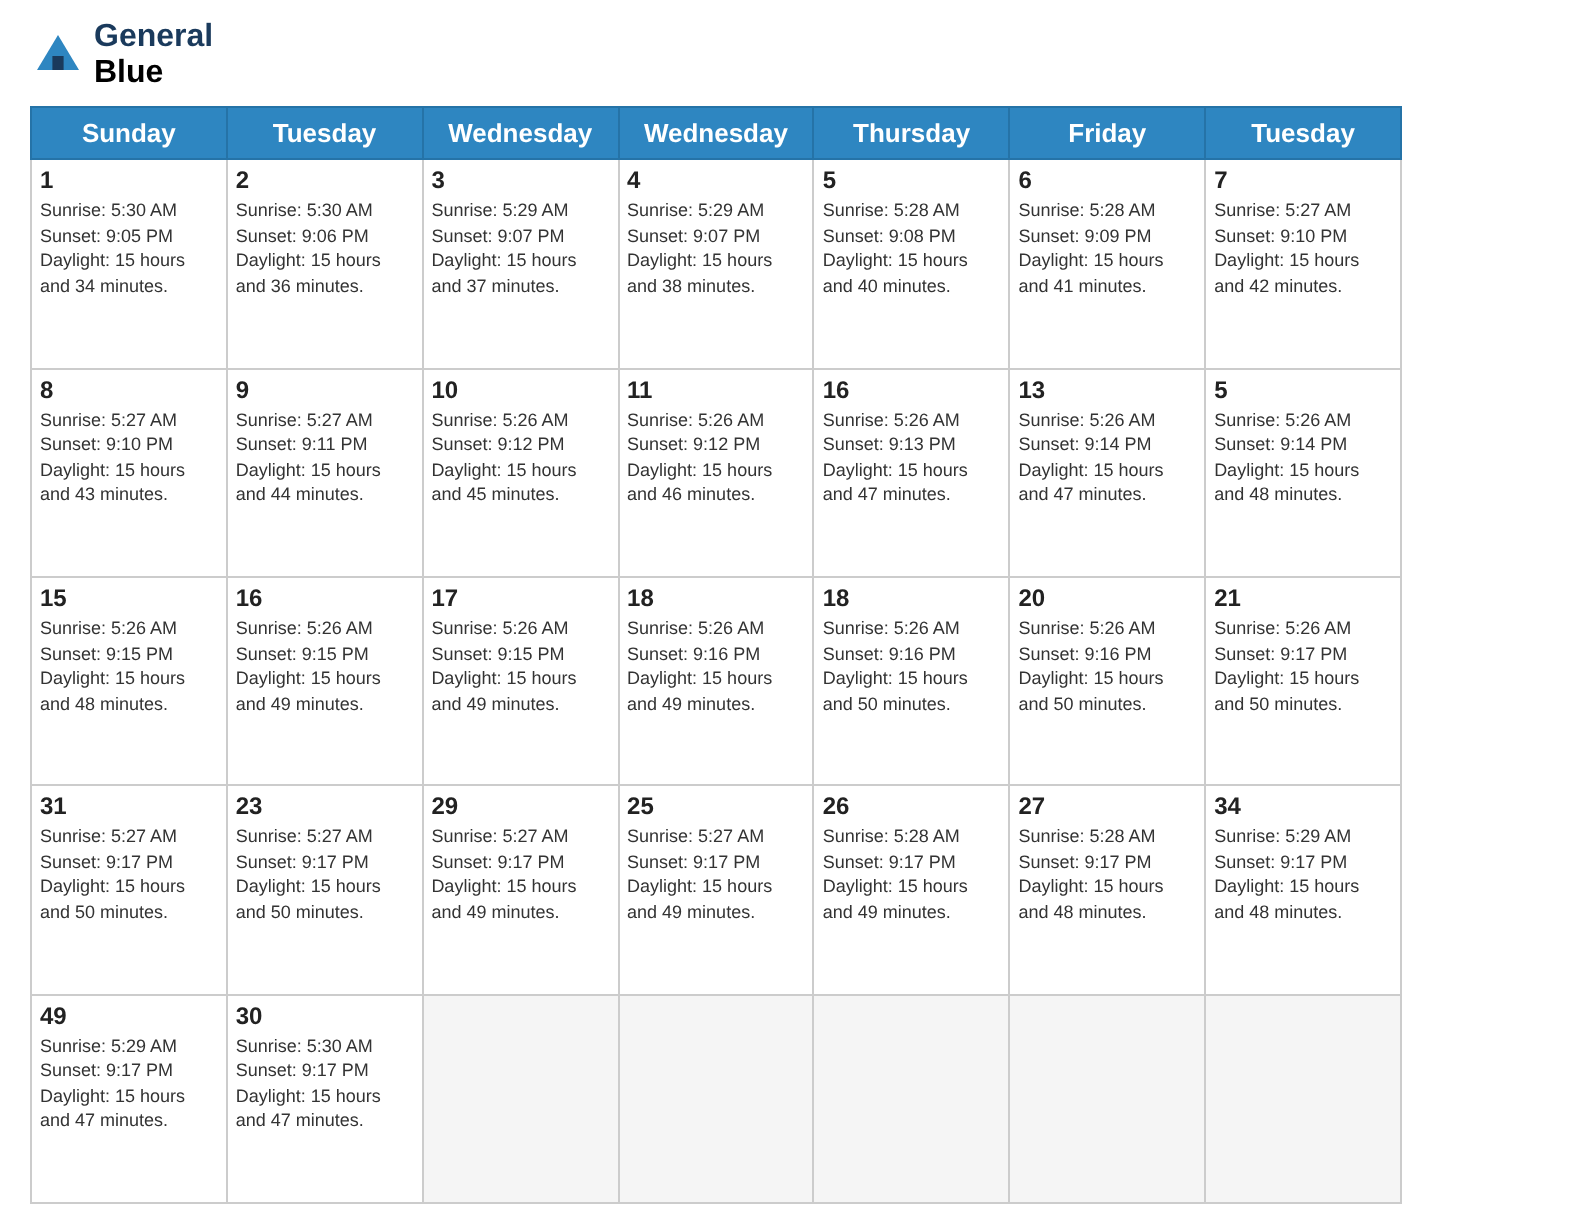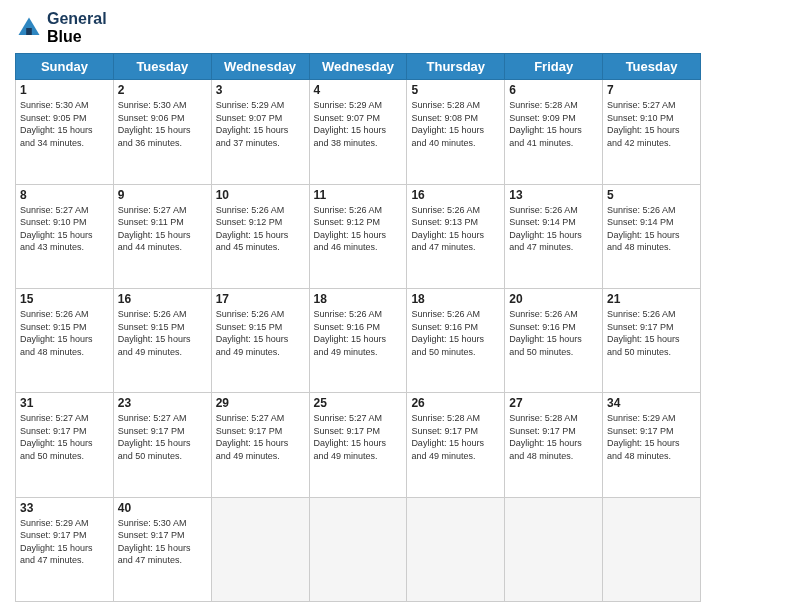--- a/index.html
+++ b/index.html
@@ -325,28 +325,28 @@
           <td>
             <span class="day-num">34</span>
             <div class="day-info" style="white-space: pre-line;">Sunrise: 5:29 AM
 Sunset: 9:17 PM
 Daylight: 15 hours
 and 48 minutes.</div>
           </td>
         </tr>
         <tr>
           <td>
-            <span class="day-num">33</span>
+            <span class="day-num">49</span>
             <div class="day-info" style="white-space: pre-line;">Sunrise: 5:29 AM
 Sunset: 9:17 PM
 Daylight: 15 hours
 and 47 minutes.</div>
           </td>
           <td>
-            <span class="day-num">40</span>
+            <span class="day-num">30</span>
             <div class="day-info" style="white-space: pre-line;">Sunrise: 5:30 AM
 Sunset: 9:17 PM
 Daylight: 15 hours
 and 47 minutes.</div>
           </td>
           <td class="empty"></td>
           <td class="empty"></td>
           <td class="empty"></td>
           <td class="empty"></td>
           <td class="empty"></td>

